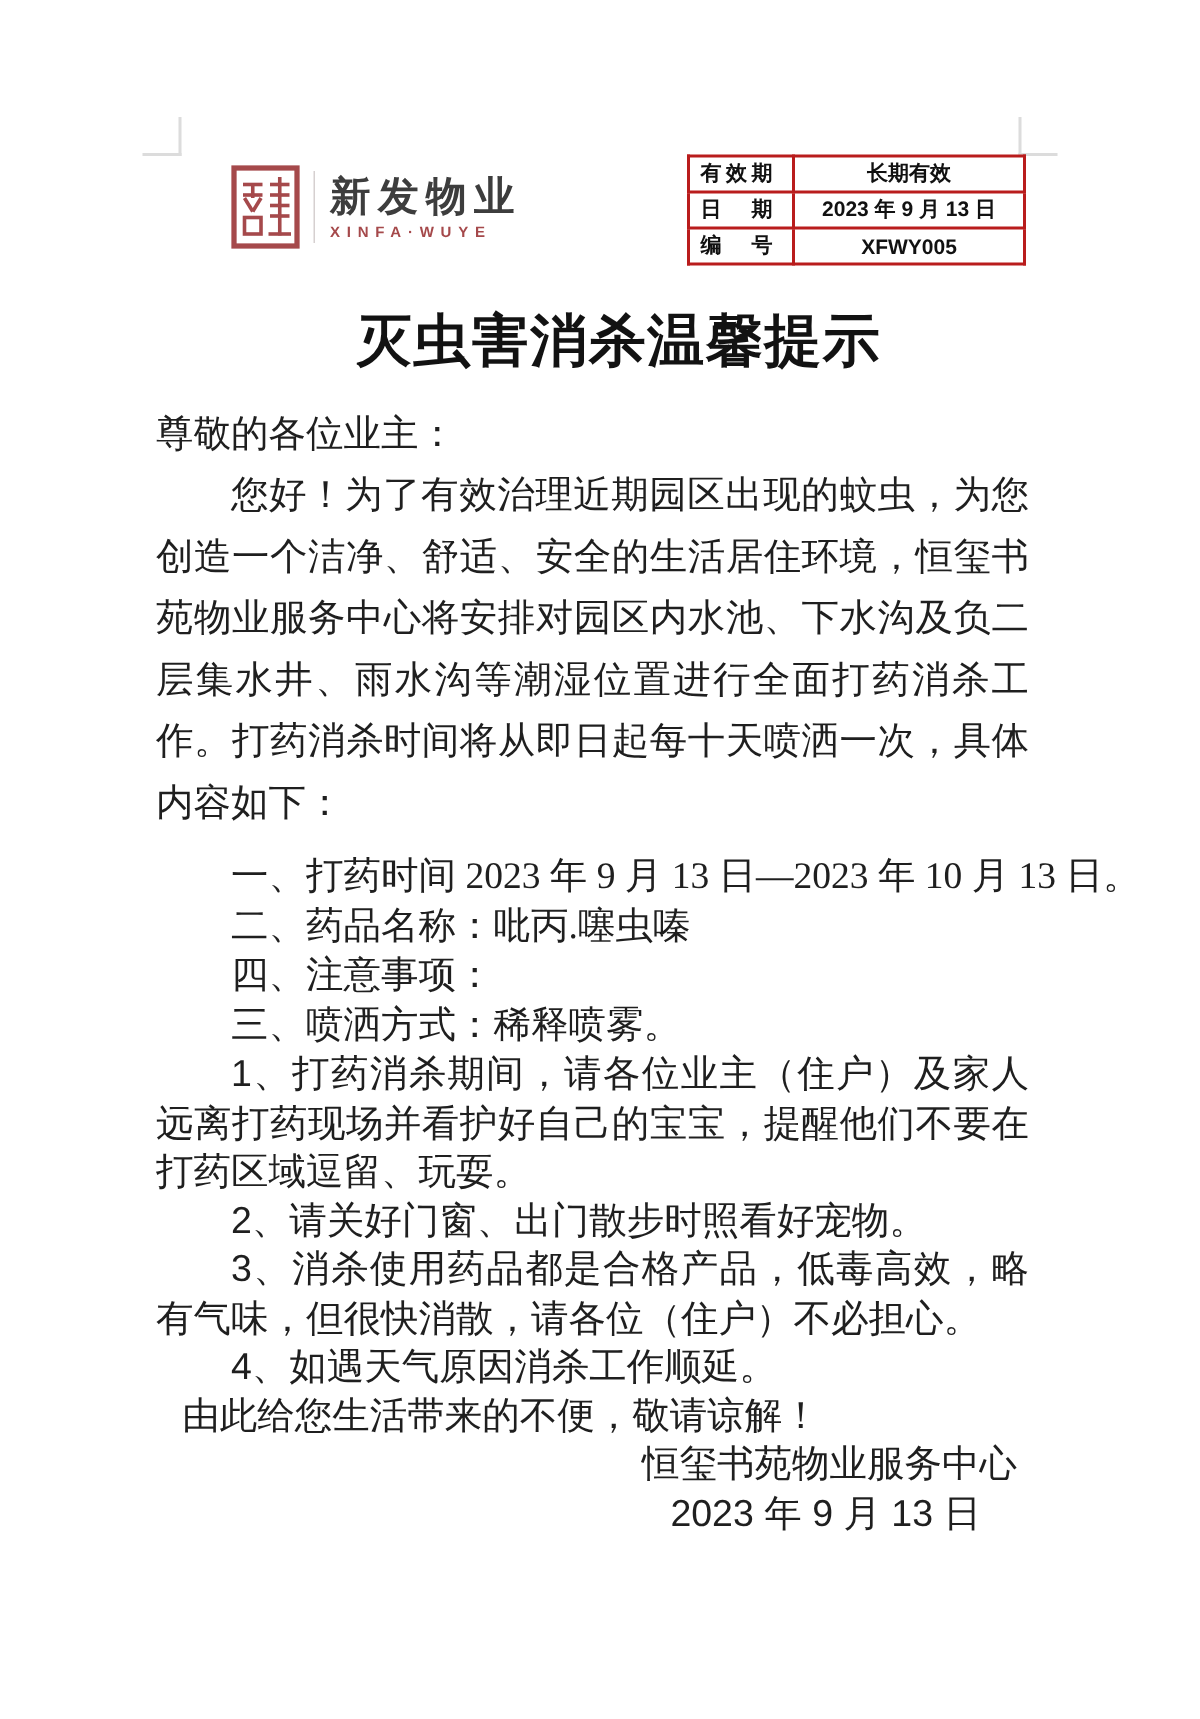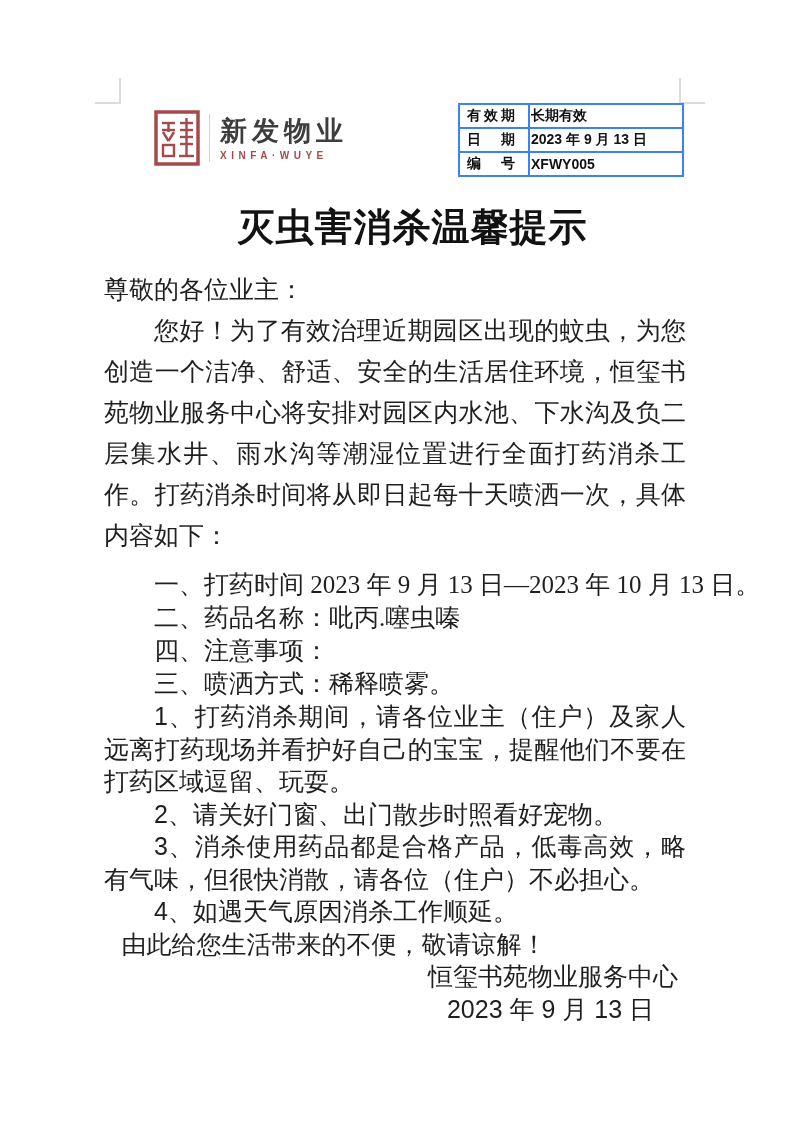--- a/index.html
+++ b/index.html
@@ -17,23 +17,23 @@
 
   
   .logo { position:absolute; left:154px; top:110px; display:flex; align-items:center; }
   .seal { width:46px; height:56px; display:block; }
   .logo-divider { width:1px; height:48px; background:#d6d0d0; margin:0 10px 0 9px; }
   .logo-cn { font-size:27px; font-weight:bold; color:#3d3d3d; letter-spacing:5px; line-height:30px; white-space:nowrap; }
   .logo-en { font-size:10px; font-weight:bold; color:#a5494b; letter-spacing:4.5px; margin-top:4px; white-space:nowrap; }
 
   
   .info-table { position:absolute; left:458px; top:103px; border-collapse:collapse; table-layout:fixed; }
-  .info-table td { border:2px solid #3b82f6; font-size:14px; font-weight:bold; height:20px; color:#111; }
+  .info-table td { border:2px solid #b91c1c; font-size:14px; font-weight:bold; height:20px; color:#111; }
   .info-table td.lbl { width:60px; padding-left:7px; letter-spacing:3px; }
-  .info-table td.val { width:150px; text-align:left; }
+  .info-table td.val { width:150px; text-align:center; }
 
   
   .title {
     position:absolute; top:202px; left:12px; width:100%; text-align:center;
     font-family:"Liberation Serif", serif; font-size:38px; font-weight:bold;
     color:#121212; letter-spacing:1px;
   }
 
   
   .doc { position:absolute; left:104px; top:268px; width:582px; font-size:25px; }

